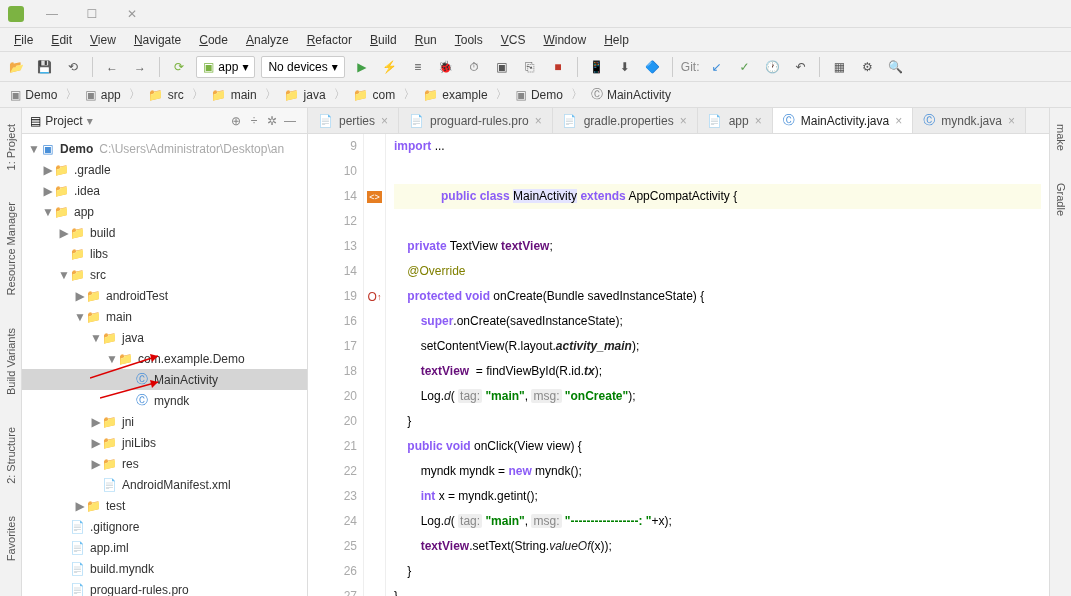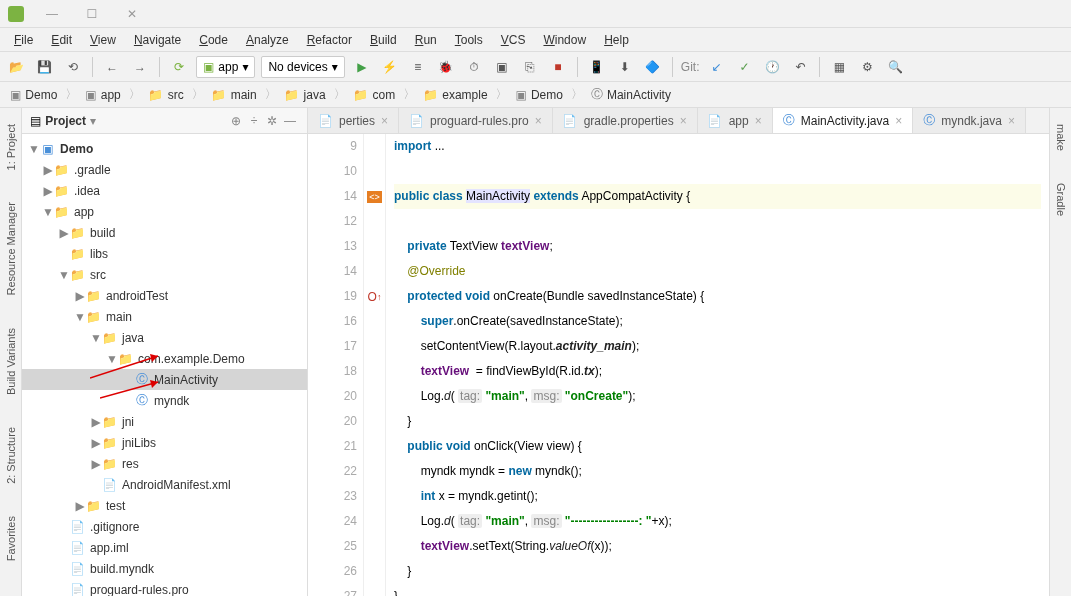--- a/index.html
+++ b/index.html
@@ -18,21 +18,21 @@
 .breadcrumb { height: 26px; background: #f2f2f2; display: flex; align-items: center; padding: 0 6px; border-bottom: 1px solid #ddd; }
 .crumb { display: flex; align-items: center; gap: 4px; padding: 0 4px; cursor: pointer; color: #333; }
 .crumb .sep { color: #aaa; margin-left: 4px; }
 .body { display: flex; height: calc(596px - 28px - 24px - 30px - 26px); }
 .left-gutter { width: 22px; background: #f2f2f2; border-right: 1px solid #ddd; display: flex; flex-direction: column; align-items: center; gap: 20px; padding-top: 10px; }
 .left-gutter .vtab { writing-mode: vertical-rl; transform: rotate(180deg); cursor: pointer; color: #555; padding: 6px 2px; font-size: 11px; }
 .right-gutter { width: 22px; background: #f2f2f2; border-left: 1px solid #ddd; display: flex; flex-direction: column; align-items: center; gap: 20px; padding-top: 10px; }
 .right-gutter .vtab { writing-mode: vertical-rl; cursor: pointer; color: #555; padding: 6px 2px; font-size: 11px; }
 .project-panel { width: 286px; background: #fff; border-right: 1px solid #ddd; display: flex; flex-direction: column; }
 .panel-header { height: 26px; display: flex; align-items: center; padding: 0 8px; border-bottom: 1px solid #ddd; background: #f7f7f7; }
-.panel-header .label { font-weight: bold; color: #333; margin-left: 4px; }
+.panel-header .label { font-weight: normal; color: #333; margin-left: 4px; }
 .panel-header .spacer { flex: 1; }
 .panel-header .hbtn { width: 18px; text-align: center; color: #888; cursor: pointer; }
 .tree { flex: 1; overflow: auto; padding: 4px 0; font-size: 12.5px; }
 .tree-row { display: flex; align-items: center; height: 21px; padding-left: 6px; cursor: pointer; white-space: nowrap; }
 .tree-row.selected { background: #d5d5d5; }
 .tree-arrow { width: 12px; color: #888; text-align: center; }
 .tree-icon { width: 16px; height: 16px; margin-right: 4px; display: inline-flex; align-items: center; justify-content: center; }
 .tree-label { color: #333; }
 .tree-hint { color: #aaa; margin-left: 6px; }
 .indent-1 { padding-left: 20px; } .indent-2 { padding-left: 36px; } .indent-3 { padding-left: 52px; }
@@ -42,22 +42,22 @@
 .etab { display: flex; align-items: center; padding: 0 10px; border-right: 1px solid #ddd; gap: 6px; cursor: pointer; background: #ececec; color: #555; }
 .etab.active { background: #fff; color: #222; }
 .etab .close { color: #aaa; }
 .editor-body { flex: 1; display: flex; overflow: hidden; font-family: Consolas, monospace; font-size: 13px; }
 .gutter { width: 56px; background: #fff; border-right: 1px solid #eee; color: #aaa; text-align: right; padding: 0 6px; }
 .gutter .ln { height: 25px; line-height: 25px; }
 .marks { width: 22px; background: #fff; border-right: 1px solid #eee; }
 .marks .mk { height: 25px; display:flex; align-items:center; justify-content:center; }
 .code { flex: 1; background: #fff; padding: 0 8px; white-space: pre; overflow: hidden; }
 .code .line { height: 25px; line-height: 25px; }
-.code .line.hl { background: #fcfce8; }
-.kw { color: #0369a1; font-weight: bold; }
+.code .line.hl { background: #fcfce8; padding-left: 47px; }
+.kw { color: #8b5cf6; font-weight: bold; }
 .str { color: #008000; font-weight: bold; }
 .fld { color: #660e7a; font-weight: bold; }
 .ann { color: #808000; }
 .stat { font-style: italic; color: #222; }
 .param { color: #888; background: #eee; padding: 0 2px; border-radius: 2px; }
 .hl-box { background: #e4e4ff; }
 .arrow-red { position: absolute; pointer-events: none; z-index: 50; } .folder-o { color: #e67e22; } .folder-g { color: #888; }
 .folder-b { color: #4a90d9; } .file-c { color: #4a90d9; } .file-g { color: #8bc34a; }
 </style>
 </head>
@@ -193,20 +193,21 @@
       <div class="hbtn">⊕</div>
       <div class="hbtn">÷</div>
       <div class="hbtn">✲</div>
       <div class="hbtn">—</div>
     </div>
     <div class="tree" id="tree">
         <div class="tree-row">
           <span class="tree-arrow">▼</span>
           <span class="tree-icon folder-b">▣</span>
           <span class="tree-label"><b>Demo</b></span>
+          <span class="tree-hint">C:\Users\Administrator\Desktop\an</span>
         </div>
         <div class="tree-row indent-1">
           <span class="tree-arrow">▶</span>
           <span class="tree-icon folder-o">📁</span>
           <span class="tree-label">.gradle</span>
         </div>
         <div class="tree-row indent-1">
           <span class="tree-arrow">▶</span>
           <span class="tree-icon folder-g">📁</span>
           <span class="tree-label">.idea</span>

